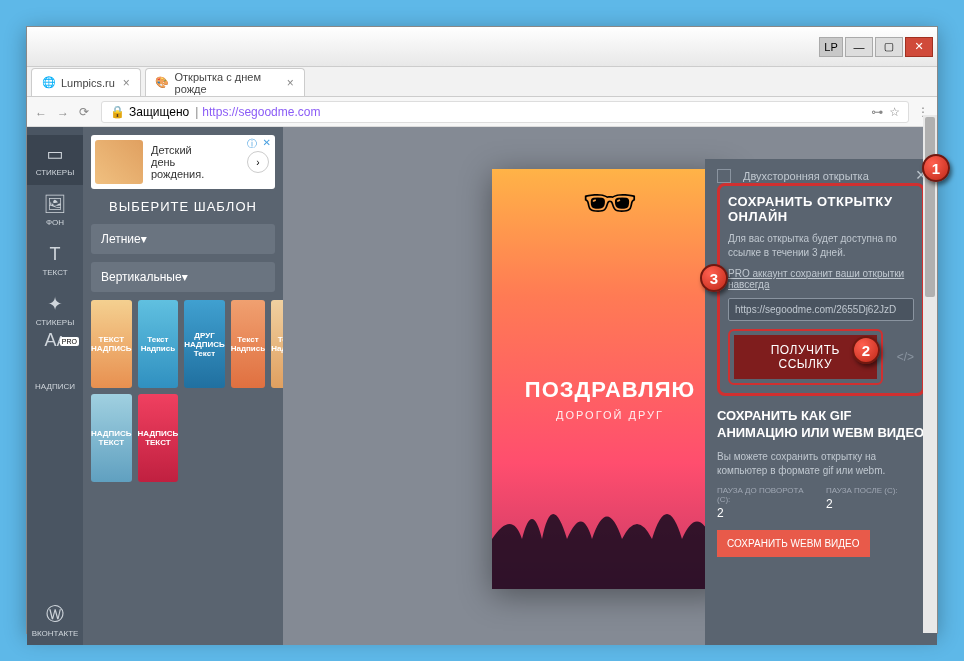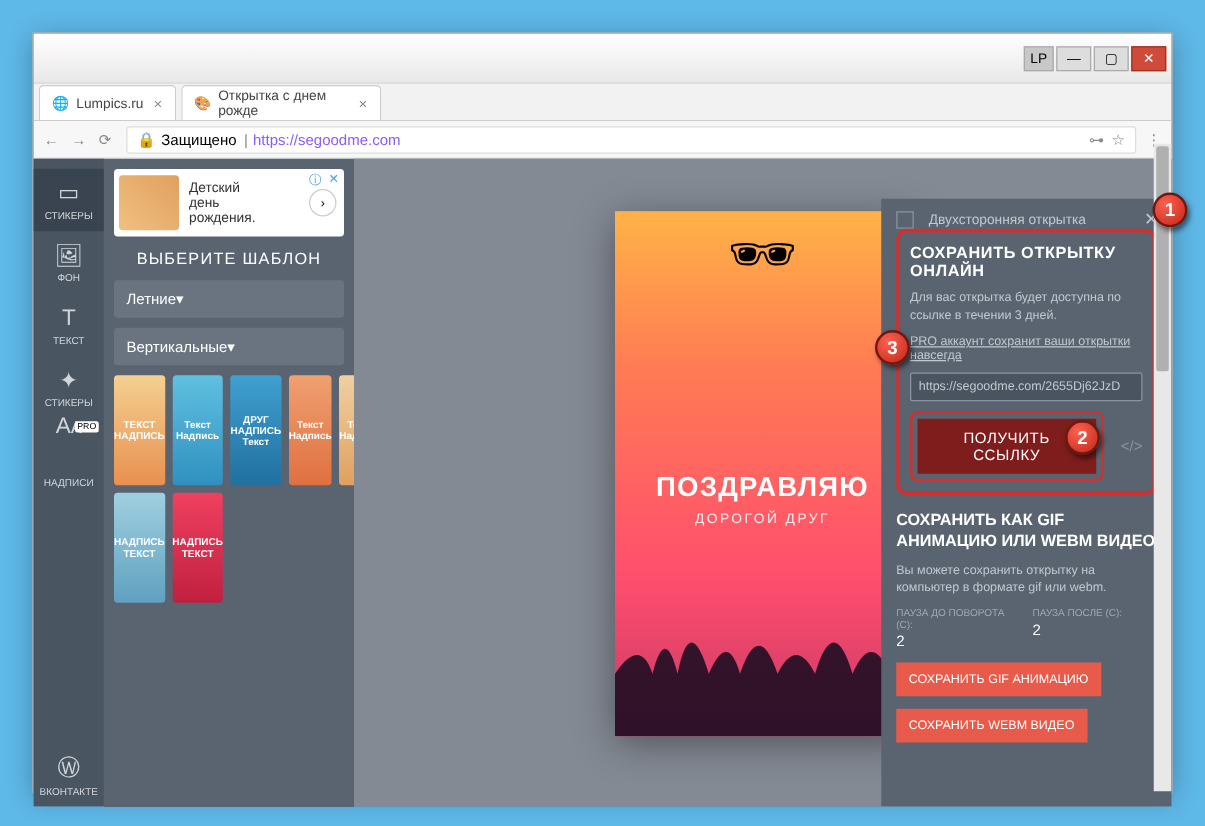--- a/index.html
+++ b/index.html
@@ -250,21 +250,20 @@
         <div class="pause-row">
           <div class="pause-col">
             <div class="pause-lbl">ПАУЗА ДО ПОВОРОТА (С):</div>
             <div class="pause-val">2</div>
           </div>
           <div class="pause-col">
             <div class="pause-lbl">ПАУЗА ПОСЛЕ (С):</div>
             <div class="pause-val">2</div>
           </div>
         </div>
-        <button class="gif-btn">СОХРАНИТЬ GIF АНИМАЦИЮ</button>
         <button class="gif-btn">СОХРАНИТЬ WEBM ВИДЕО</button>
       </div>
     </div>
 
   </div>
 
   <div class="scrollbar-v">
     <div class="scrollbar-thumb"></div>
   </div>
 </div>

